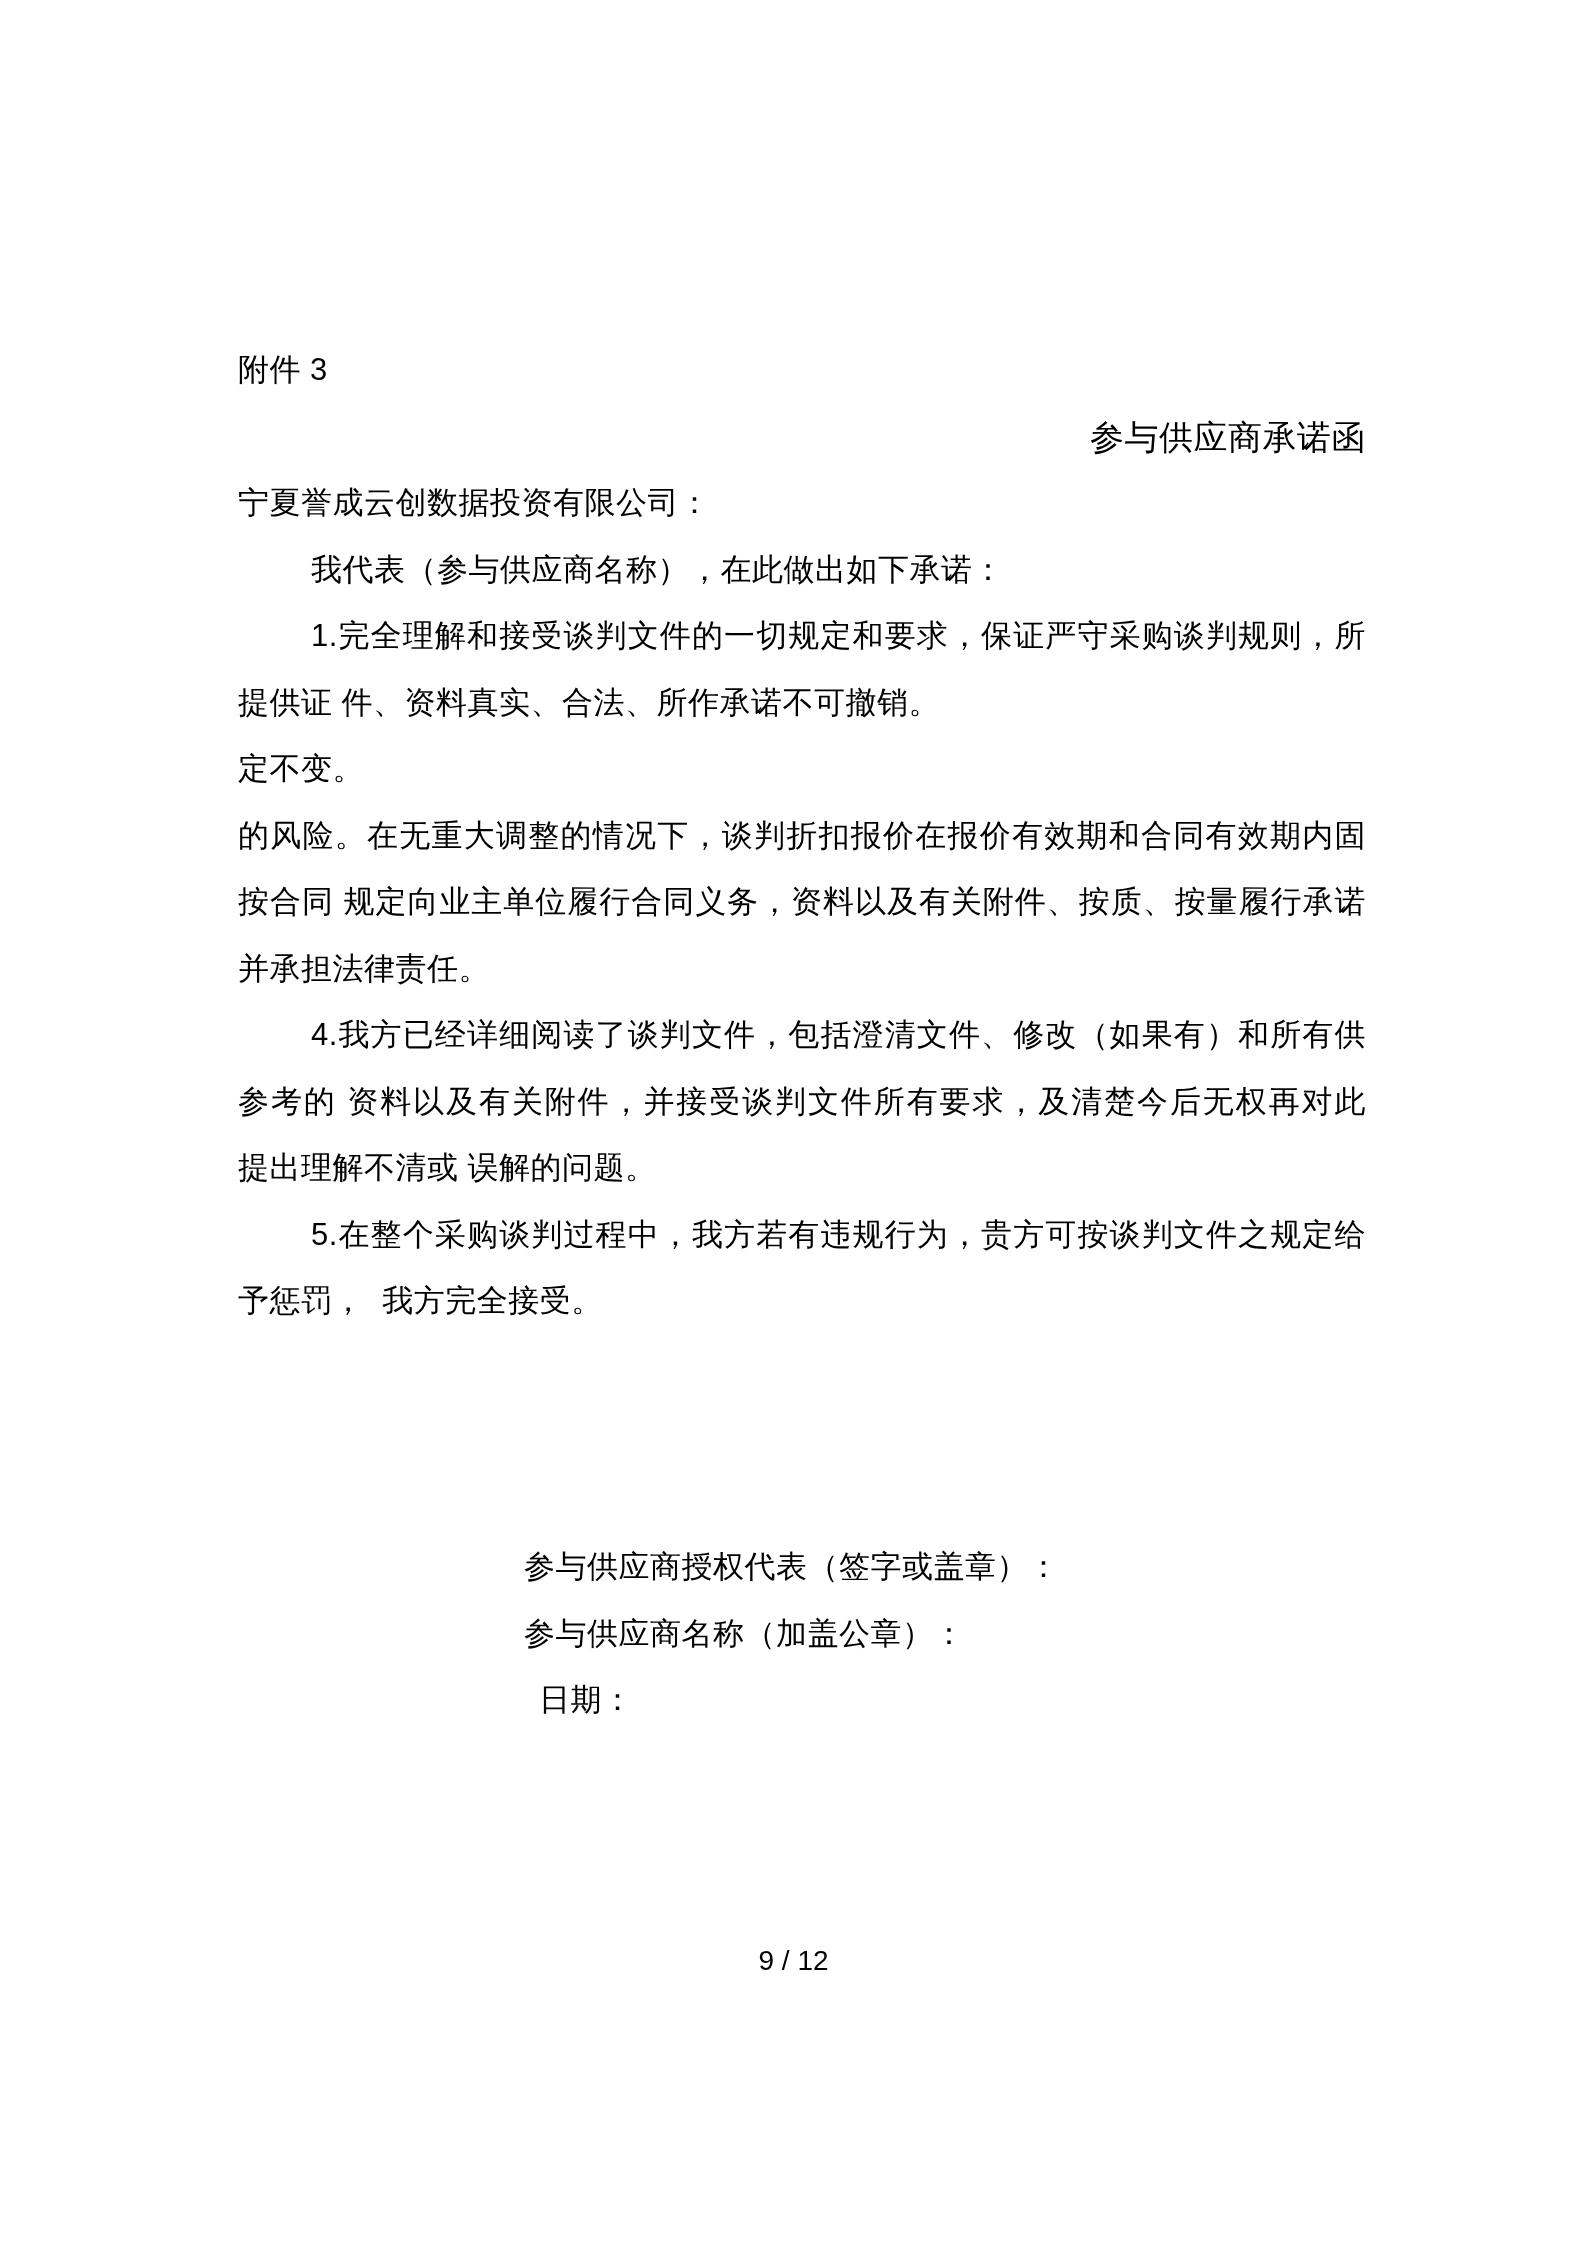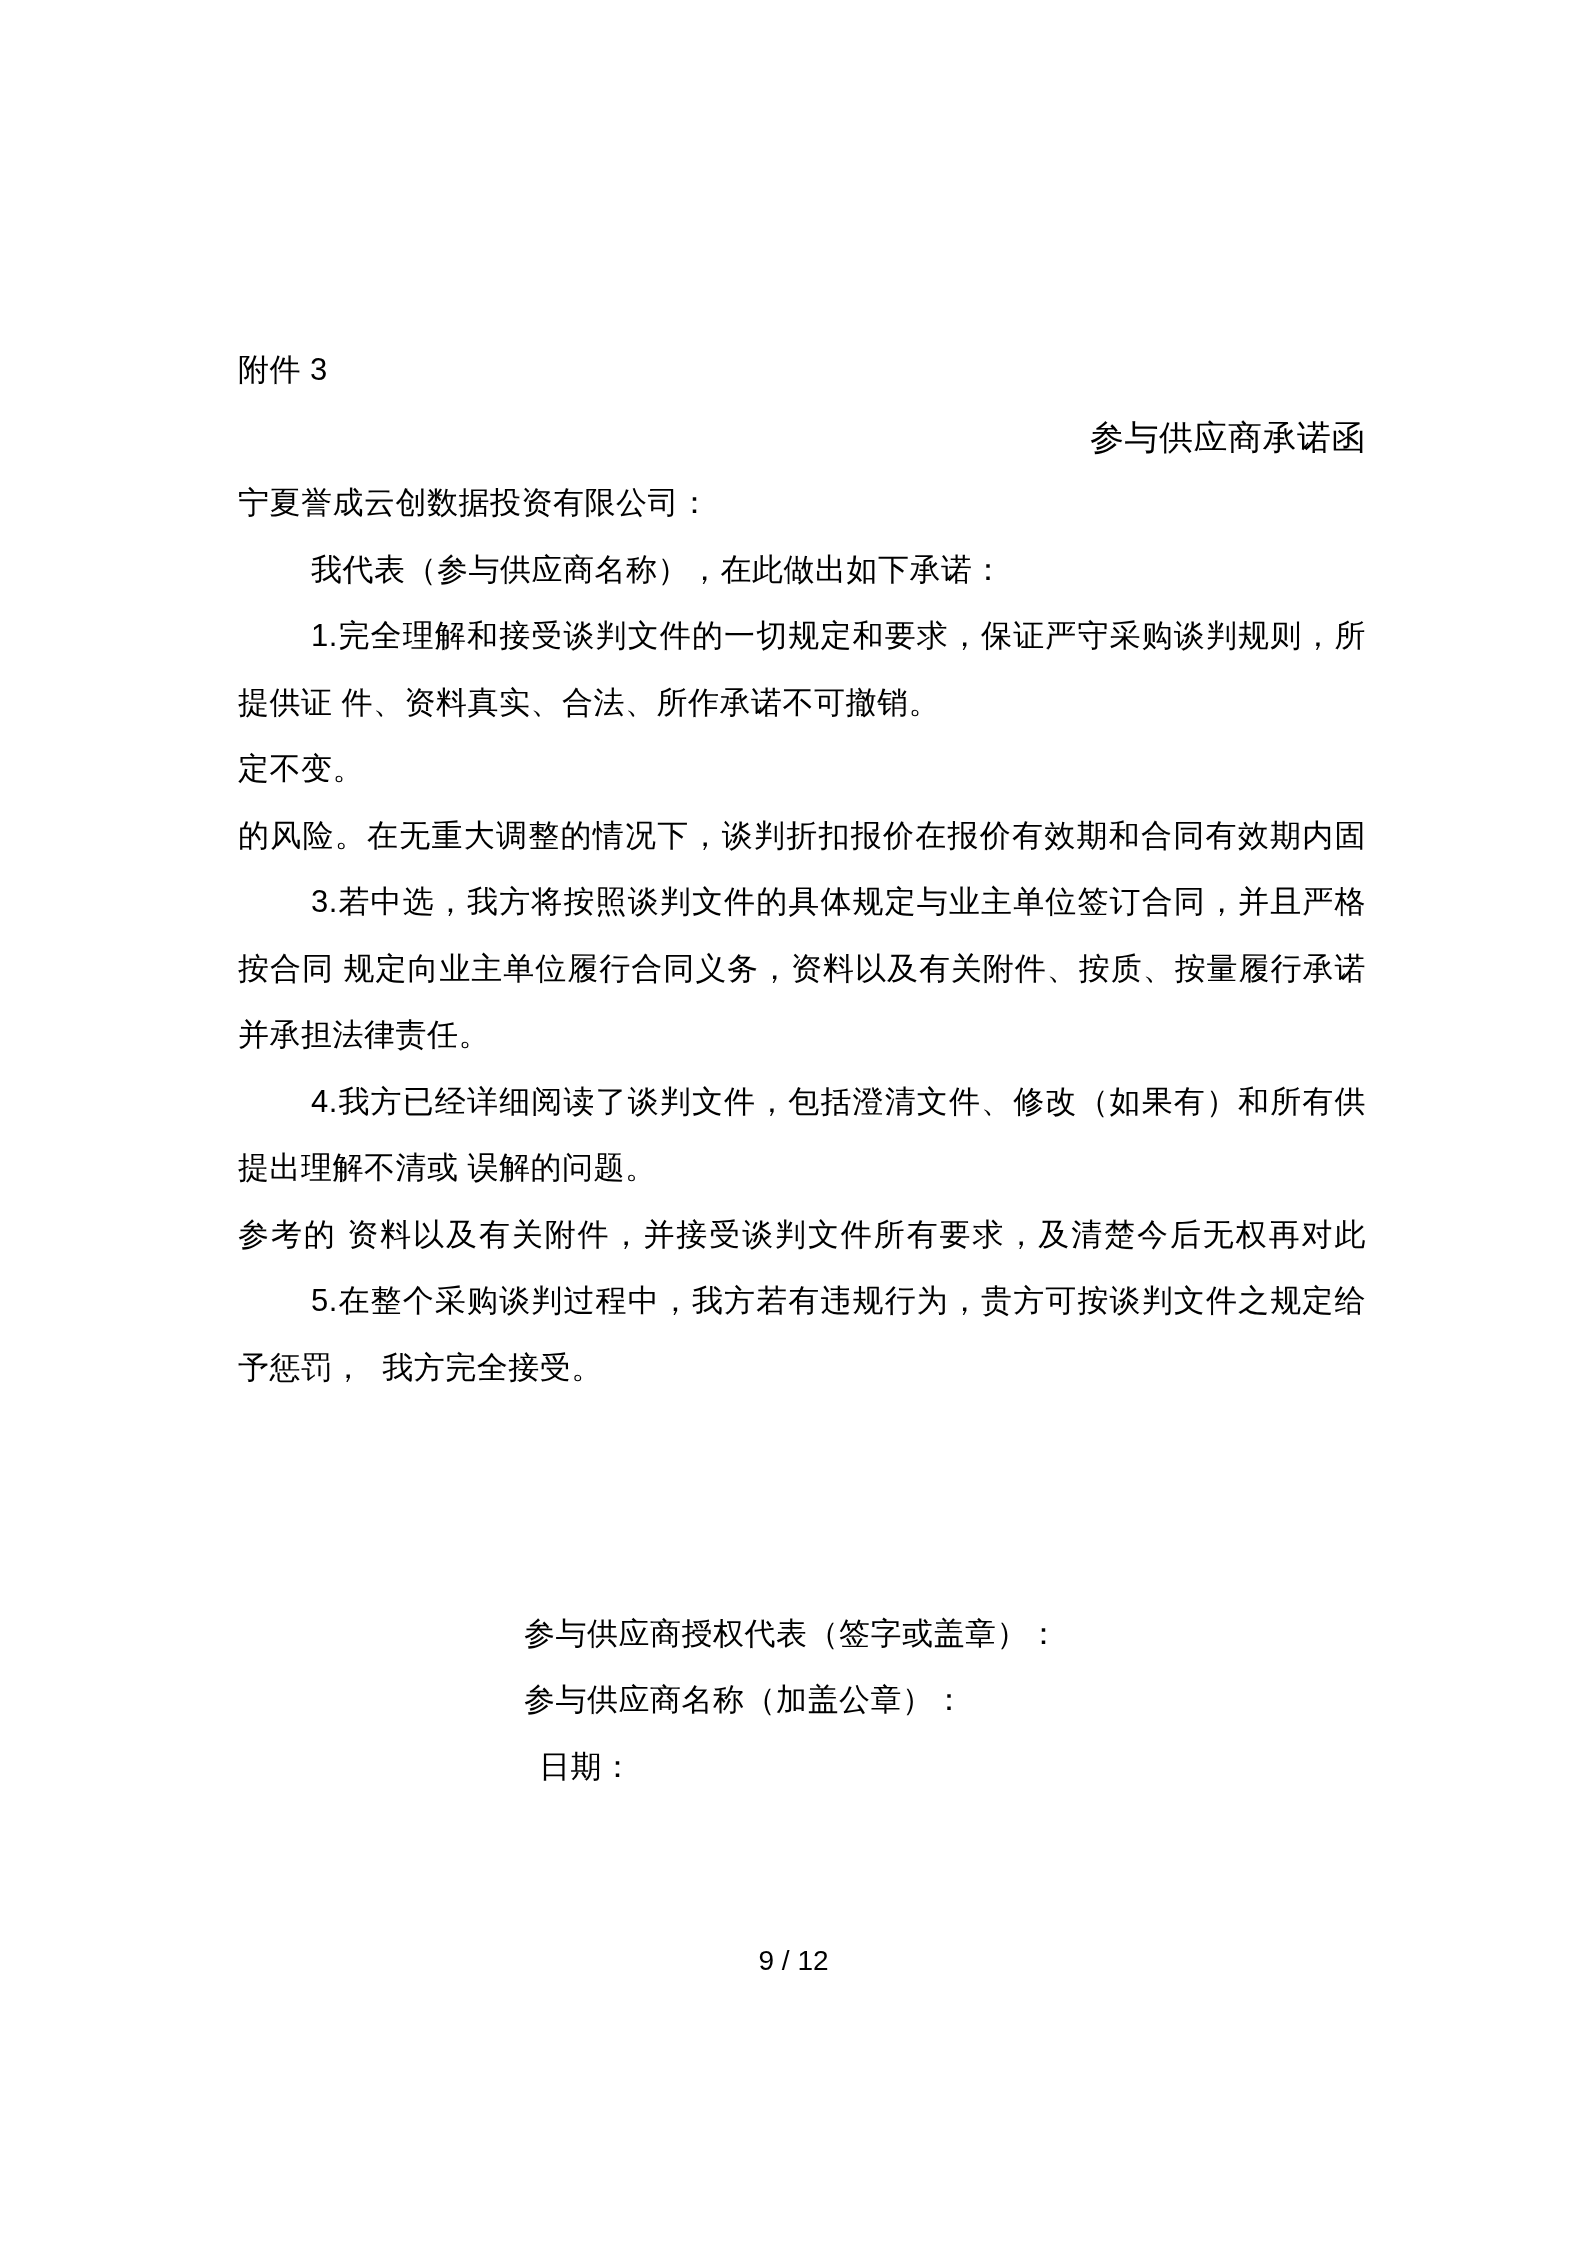--- a/index.html
+++ b/index.html
@@ -47,26 +47,25 @@
 
 <div class="content">
     <div class="line">附件 3</div>
     <div class="line title">参与供应商承诺函</div>
     <div class="line">宁夏誉成云创数据投资有限公司：</div>
     <div class="line indent">我代表（参与供应商名称），在此做出如下承诺：</div>
     <div class="line indent justify">1.完全理解和接受谈判文件的一切规定和要求，保证严守采购谈判规则，所</div>
     <div class="line">提供证 件、资料真实、合法、所作承诺不可撤销。</div>
     <div class="line">定不变。</div>
     <div class="line justify">的风险。在无重大调整的情况下，谈判折扣报价在报价有效期和合同有效期内固</div>
-    <div class="line indent justify">3.若中选，我方将按照谈判文件的具体规定与业主单位签订合同，并且严格</div>
     <div class="line justify">按合同 规定向业主单位履行合同义务，资料以及有关附件、按质、按量履行承诺</div>
     <div class="line">并承担法律责任。</div>
     <div class="line indent justify">4.我方已经详细阅读了谈判文件，包括澄清文件、修改（如果有）和所有供</div>
+    <div class="line justify">参考的 资料以及有关附件，并接受谈判文件所有要求，及清楚今后无权再对此</div>
     <div class="line">提出理解不清或 误解的问题。</div>
-    <div class="line justify">参考的 资料以及有关附件，并接受谈判文件所有要求，及清楚今后无权再对此</div>
     <div class="line indent justify">5.在整个采购谈判过程中，我方若有违规行为，贵方可按谈判文件之规定给</div>
     <div class="line">予惩罚，  我方完全接受。</div>
     <div class="line blank"></div>
     <div class="line blank"></div>
     <div class="line blank"></div>
     <div class="line" style="padding-left: 286px;">参与供应商授权代表（签字或盖章）：</div>
     <div class="line" style="padding-left: 286px;">参与供应商名称（加盖公章）：</div>
     <div class="line" style="padding-left: 301px;">日期：</div>
   </div>
 

